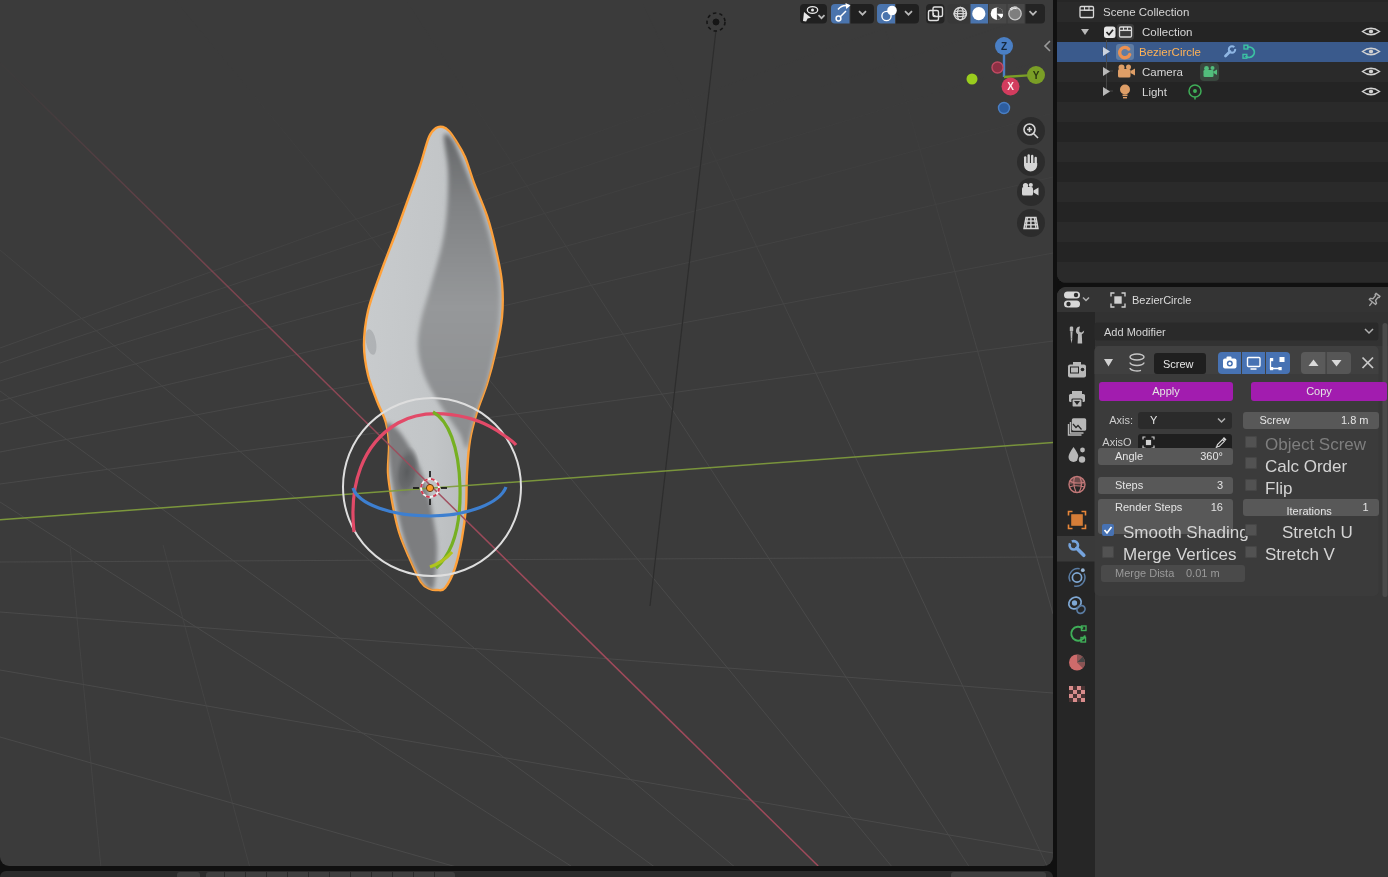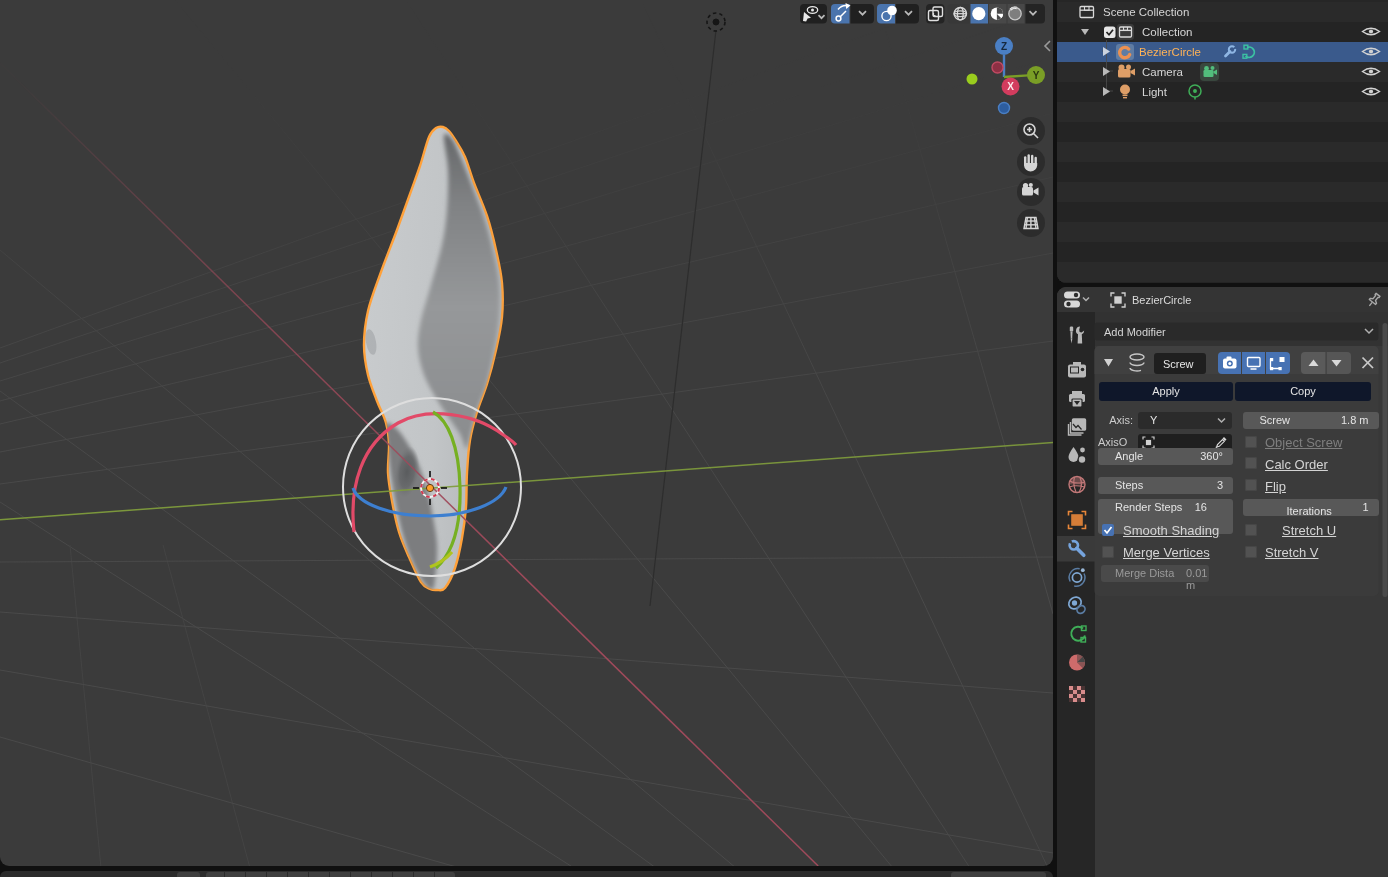--- a/index.html
+++ b/index.html
@@ -6,26 +6,26 @@
 #root{position:relative;width:1388px;height:877px;background:#101010;overflow:hidden;
  font-family:"Liberation Sans",sans-serif;font-size:11px;color:#dcdcdc;}
 .abs{position:absolute;}
 #viewport{left:0;top:0;width:1053px;height:866px;background:#3b3b3b;border-radius:0 0 9px 9px;overflow:hidden;}
 #outliner{left:1057px;top:0;width:331px;height:283px;background:#262626;border-radius:0 0 0 9px;overflow:hidden;}
 #props{left:1057px;top:287px;width:331px;height:590px;background:#383838;border-radius:9px 0 0 0;overflow:hidden;}
 #timeline{left:0;top:871px;width:1053px;height:6px;background:#2b2b2b;border-radius:6px 6px 0 0;}
 .tlbtn{position:absolute;top:1px;height:5px;background:#3f3f3f;border-radius:3px 3px 0 0;}
 .widget{position:absolute;border-radius:3px;font-size:11px;color:#e4e4e4;}
 .slider{background:#585858;}
-.btn{background:#0f172a;text-align:center;}
+.btn{background:#a21caf;text-align:center;}
 .drop{background:#2b2b2b;}
 .field{background:#1f1f1f;}
 .chk{position:absolute;width:12px;height:12px;border-radius:2px;background:#525252;box-shadow:inset 0 0 0 1px #464646;}
 .chkon{background:#4772b3;box-shadow:none;}
-.clabel{position:absolute;font-size:13px;color:#d4d4d4;white-space:nowrap;text-decoration:underline;}
+.clabel{position:absolute;font-size:17px;color:#d4d4d4;white-space:nowrap;}
 .wlabel{position:absolute;font-size:11px;color:#cccccc;white-space:nowrap;}
 </style></head>
 <body>
 <div id="root">
   <div id="viewport" class="abs">
   <svg width="1053" height="866" viewBox="0 0 1053 866">
   <defs>
     <linearGradient id="fade" x1="0" y1="0" x2="0" y2="1">
       <stop offset="0" stop-color="#000"></stop>
       <stop offset="0.1" stop-color="#070707"></stop>
@@ -479,35 +479,35 @@
     <path d="M251.5,79 l5,-6.5 5,6.5 z" fill="#d9d9d9"></path>
     <path d="M274.5,73 l5,6.5 5,-6.5 z" fill="#d9d9d9"></path>
     <g stroke="#c9c9c9" stroke-width="1.7">
       <line x1="305.5" y1="70.5" x2="316" y2="81"></line>
           <line x1="316" y1="70.5" x2="305.5" y2="81"></line>
     </g>
 
     <rect x="325.5" y="36" width="5" height="274" rx="2.5" fill="#4a4a4a"></rect>
   </svg>
   <div class="widget btn" style="left:42px;top:94.5px;width:134px;height:19px;line-height:19px;">Apply</div>
-  <div class="widget btn" style="left:178px;top:94.5px;width:136px;height:19px;line-height:19px;">Copy</div>
+  <div class="widget btn" style="left:194px;top:94.5px;width:136px;height:19px;line-height:19px;">Copy</div>
 
   <div class="wlabel" style="left:41px;top:127px;width:35px;text-align:right;">Axis:</div>
   <div class="widget drop" style="left:81px;top:124.5px;width:94px;height:17px;">
     <span style="position:absolute;left:12px;top:2px;">Y</span>
     <svg class="abs" style="right:6px;top:5px" width="9" height="7">
           <path d="M1,1.5 l3.5,3.5 3.5,-3.5" stroke="#b0b0b0" stroke-width="1.5" fill="none"></path>
         </svg>
   </div>
   <div class="widget slider" style="left:185.5px;top:124.5px;width:136px;height:17px;">
     <span style="position:absolute;left:17px;top:2px;">Screw</span>
     <span style="position:absolute;right:10px;top:2px;">1.8 m</span>
   </div>
 
-  <div class="wlabel" style="left:41px;top:149px;width:38px;text-align:left;">AxisO</div>
+  <div class="wlabel" style="left:41px;top:149px;width:38px;text-align:center;">AxisO</div>
   <div class="widget field" style="left:81px;top:146.5px;width:94px;height:17px;">
     <svg class="abs" style="left:4px;top:2.5px" width="13" height="13" fill="none" stroke="#cfcfcf" stroke-width="1.2">
       <rect x="4.5" y="4.5" width="4" height="4" fill="#cfcfcf"></rect>
       <path d="M1,3.5 v-2.5 h2.5 M9.5,1 h2.5 v2.5 M12,9.5 v2.5 h-2.5 M3.5,12 h-2.5 v-2.5"></path>
     </svg>
     <svg class="abs" style="right:4px;top:2px" width="13" height="13">
       <path d="M1.5,11.5 l1,-3 5,-5 1.8,1.8 -5,5 -3,1 z" fill="none" stroke="#d5d5d5" stroke-width="1.2"></path>
       <path d="M7.5,2.5 l1.5,-1.5 2.5,2.5 -1.5,1.5 z" fill="#d5d5d5"></path>
     </svg>
   </div>
@@ -523,42 +523,42 @@
 
   <div class="widget slider" style="left:41px;top:190px;width:135px;height:17px;padding-left:12px;">
     <span style="position:absolute;left:17px;top:2px;">Steps</span>
     <span style="position:absolute;right:10px;top:2px;">3</span>
   </div>
   <div class="chk" style="left:188px;top:192px;"></div>
   <div class="clabel" style="left:208px;top:192px;">Flip</div>
 
   <div class="widget slider" style="left:41px;top:212px;width:135px;height:35px;">
     <span style="position:absolute;left:17px;top:2px;">Render Steps</span>
-    <span style="position:absolute;right:26px;top:2px;">16</span>
+    <span style="position:absolute;right:10px;top:2px;">16</span>
   </div>
   <div class="widget slider" style="left:185.5px;top:212px;width:136px;height:17px;">
     <span style="position:absolute;left:17px;top:6px;padding-left:27px;">Iterations</span>
     <span style="position:absolute;right:10px;top:2px;">1</span>
   </div>
 
   <div class="chk chkon" style="left:45px;top:237px;">
     <svg width="12" height="12">
           <path d="M2.5,6 l2.5,3 4.5,-6" stroke="#fff" stroke-width="1.7" fill="none"></path>
         </svg>
   </div>
   <div class="clabel" style="left:66px;top:236px;">Smooth Shading</div>
   <div class="chk" style="left:188px;top:237px;"></div>
   <div class="clabel" style="left:225px;top:236px;">Stretch U</div>
 
   <div class="chk" style="left:45px;top:259px;"></div>
   <div class="clabel" style="left:66px;top:258px;">Merge Vertices</div>
   <div class="chk" style="left:188px;top:259px;"></div>
   <div class="clabel" style="left:208px;top:258px;">Stretch V</div>
 
-  <div class="widget" style="left:44px;top:278px;width:108px;height:17px;background:#4a4a4a;color:#9a9a9a;">
+  <div class="widget" style="left:44px;top:278px;width:144px;height:17px;background:#4a4a4a;color:#9a9a9a;">
     <span style="position:absolute;left:14px;top:2px;">Merge Dista</span>
     <span style="position:absolute;left:85px;top:2px;">0.01 m</span>
   </div>
 </div>
   <div id="timeline" class="abs">
     <div class="tlbtn" style="left:177px;width:23px;"></div>
     <div class="tlbtn" style="left:206px;width:249px;">
         <div style="position:absolute;left:18px;top:0;width:1px;height:5px;background:#2a2a2a;"></div>
         <div style="position:absolute;left:39px;top:0;width:1px;height:5px;background:#2a2a2a;"></div>
         <div style="position:absolute;left:60px;top:0;width:1px;height:5px;background:#2a2a2a;"></div>

